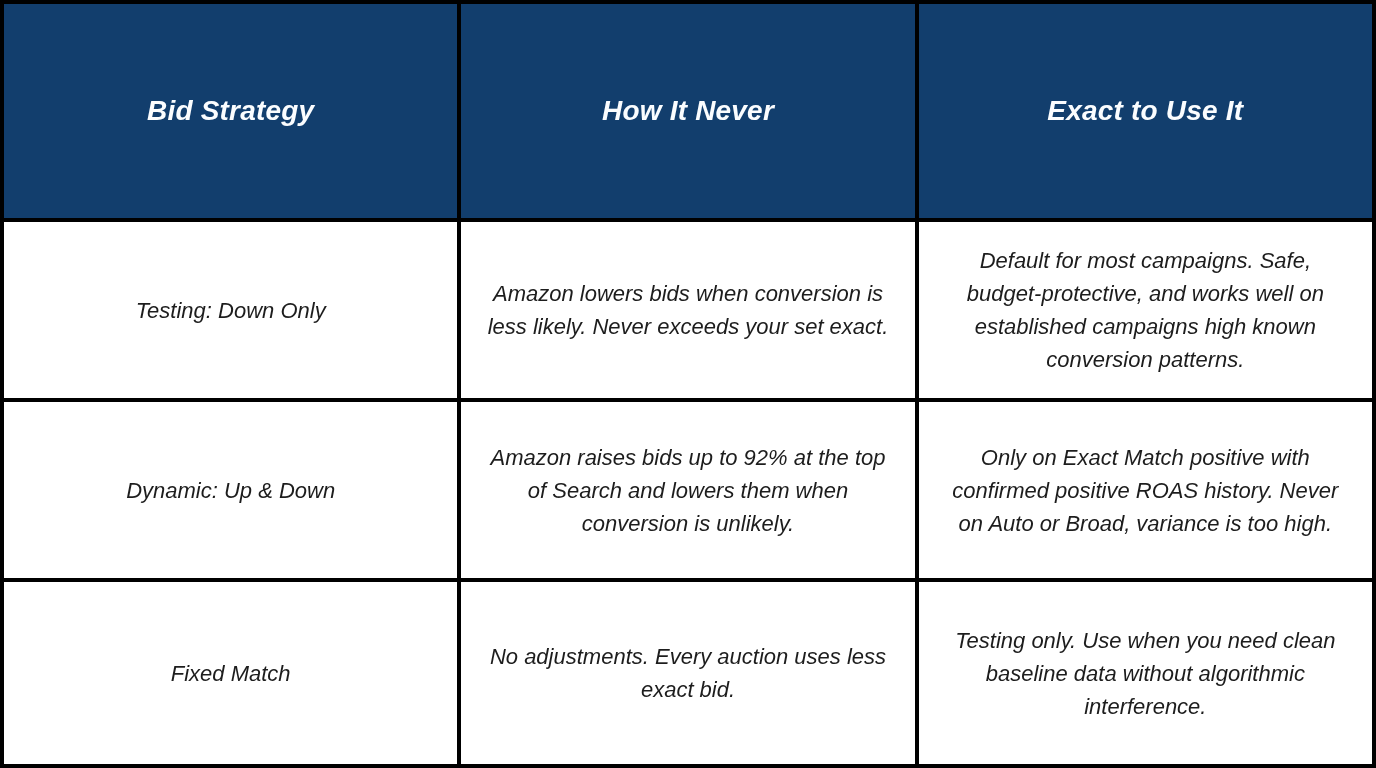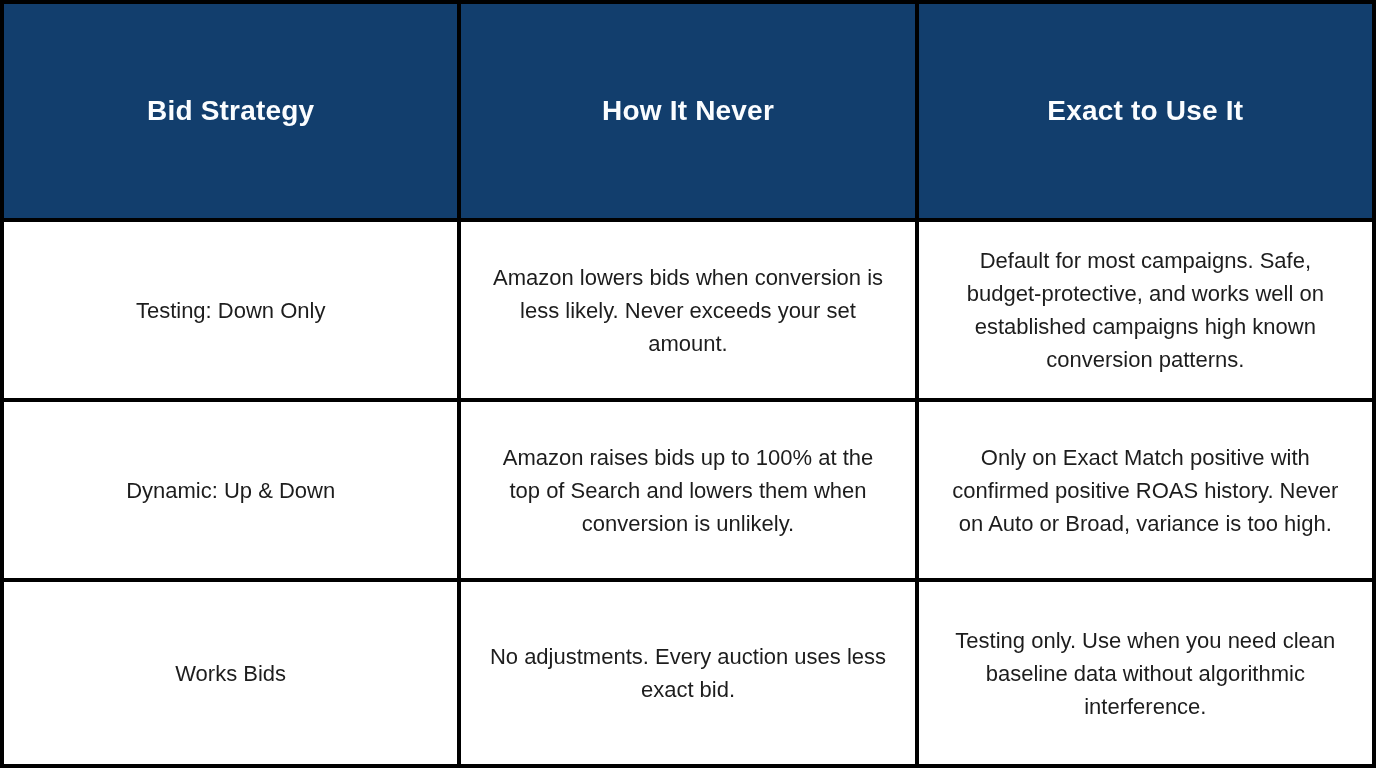--- a/index.html
+++ b/index.html
@@ -7,20 +7,21 @@
     padding: 0;
     background: #ffffff;
     font-family: "Liberation Sans", "DejaVu Sans", sans-serif;
   }
   .canvas {
     width: 1376px;
     height: 768px;
     box-sizing: border-box;
     overflow: hidden;
     background: #0f766e;
+    font-style: italic;
   }
   table.bid-table {
     width: 1376px;
     height: 768px;
     border-collapse: collapse;
     table-layout: fixed;
     box-sizing: border-box;
   }
   table.bid-table th,
   table.bid-table td {
@@ -59,28 +60,28 @@
     <thead>
       <tr class="header-row">
         <th>Bid Strategy</th>
         <th>How It Never</th>
         <th>Exact to Use It</th>
       </tr>
     </thead>
     <tbody>
       <tr class="body-row">
         <td class="strategy-cell">Testing: Down Only</td>
-        <td>Amazon lowers bids when conversion is less likely. Never exceeds your set amount.</td>
+        <td>Amazon lowers bids when conversion is less likely. Never exceeds your set exact.</td>
         <td>Default for most campaigns. Safe, budget-protective, and works well on established campaigns high known conversion patterns.</td>
       </tr>
       <tr class="body-row">
         <td class="strategy-cell">Dynamic: Up &amp; Down</td>
-        <td>Amazon raises bids up to 100% at the top of Search and lowers them when conversion is unlikely.</td>
+        <td>Amazon raises bids up to 92% at the top of Search and lowers them when conversion is unlikely.</td>
         <td>Only on Exact Match positive with confirmed positive ROAS history. Never on Auto or Broad, variance is too high.</td>
       </tr>
       <tr class="body-row">
-        <td class="strategy-cell">Works Bids</td>
+        <td class="strategy-cell">Fixed Match</td>
         <td>No adjustments. Every auction uses less exact bid.</td>
         <td>Testing only. Use when you need clean baseline data without algorithmic interference.</td>
       </tr>
     </tbody>
   </table>
 </div>
 
 </body></html>

